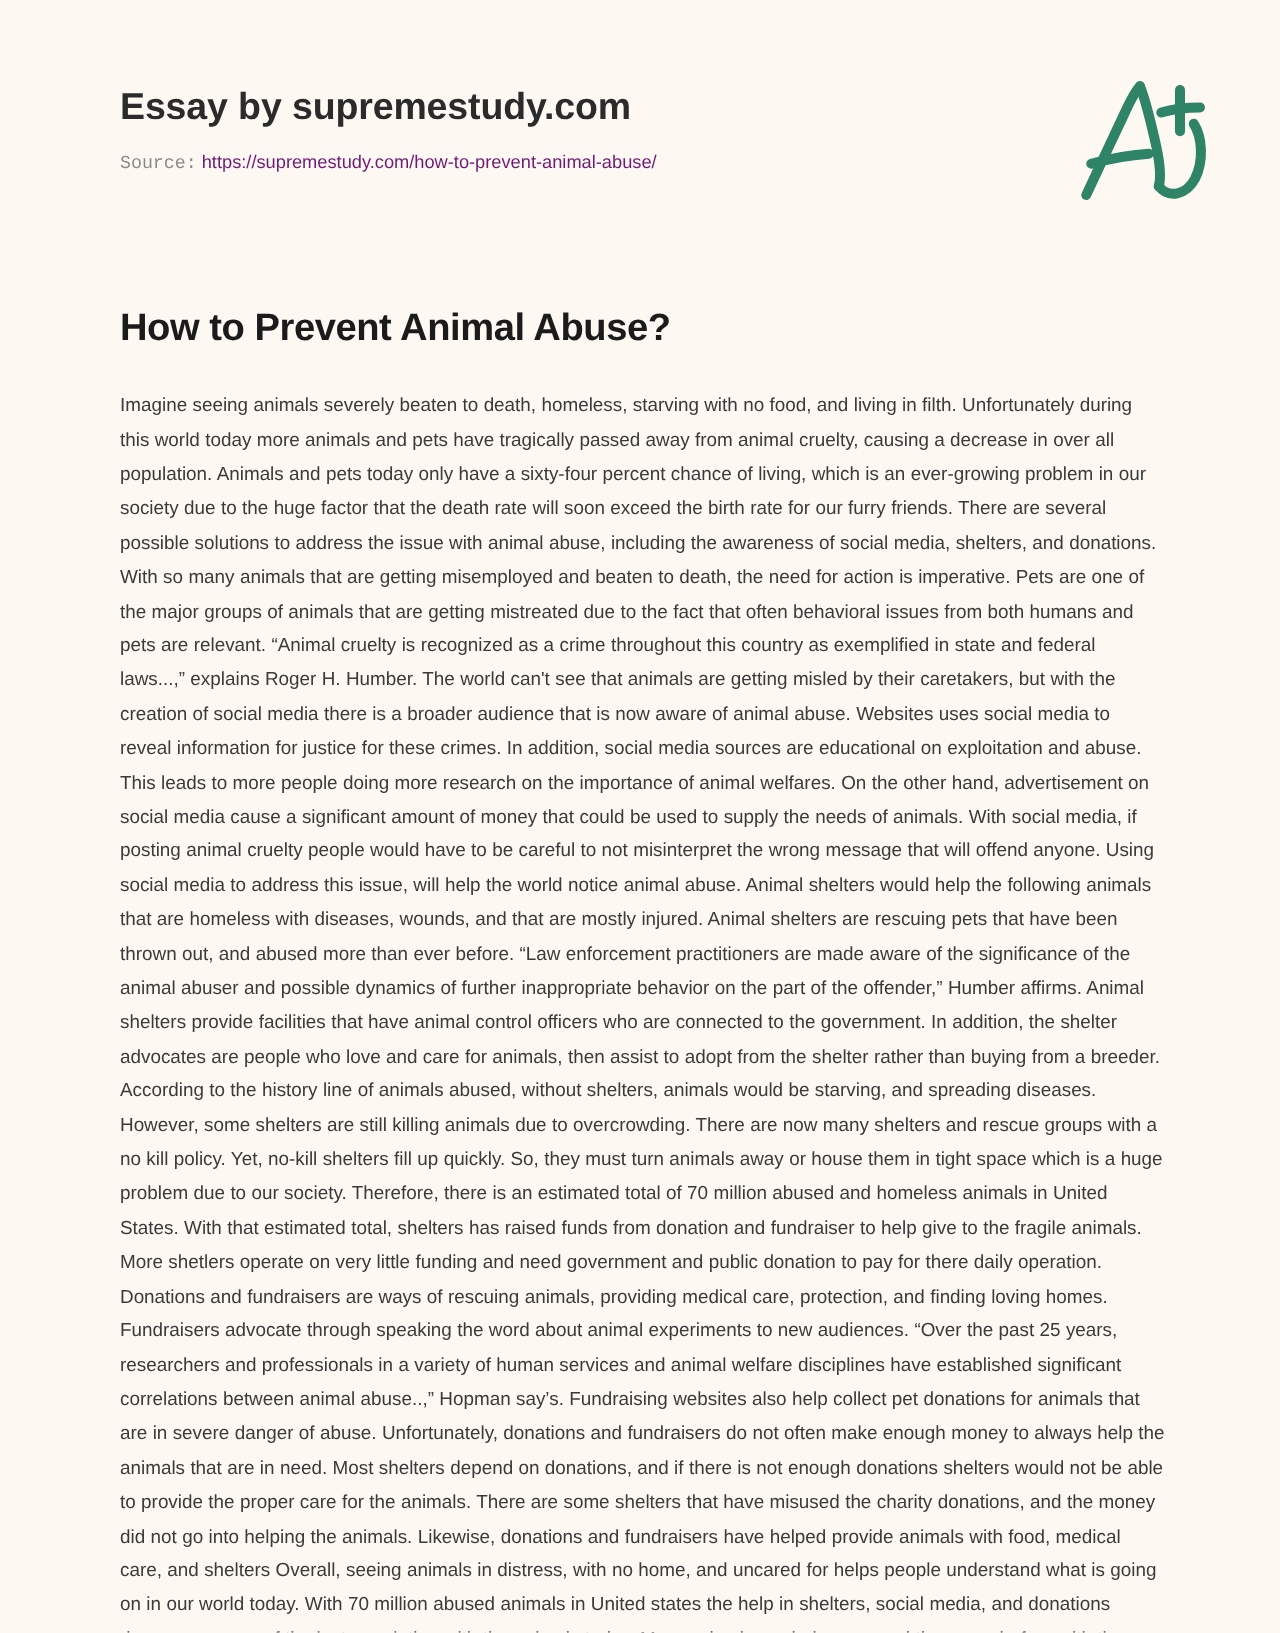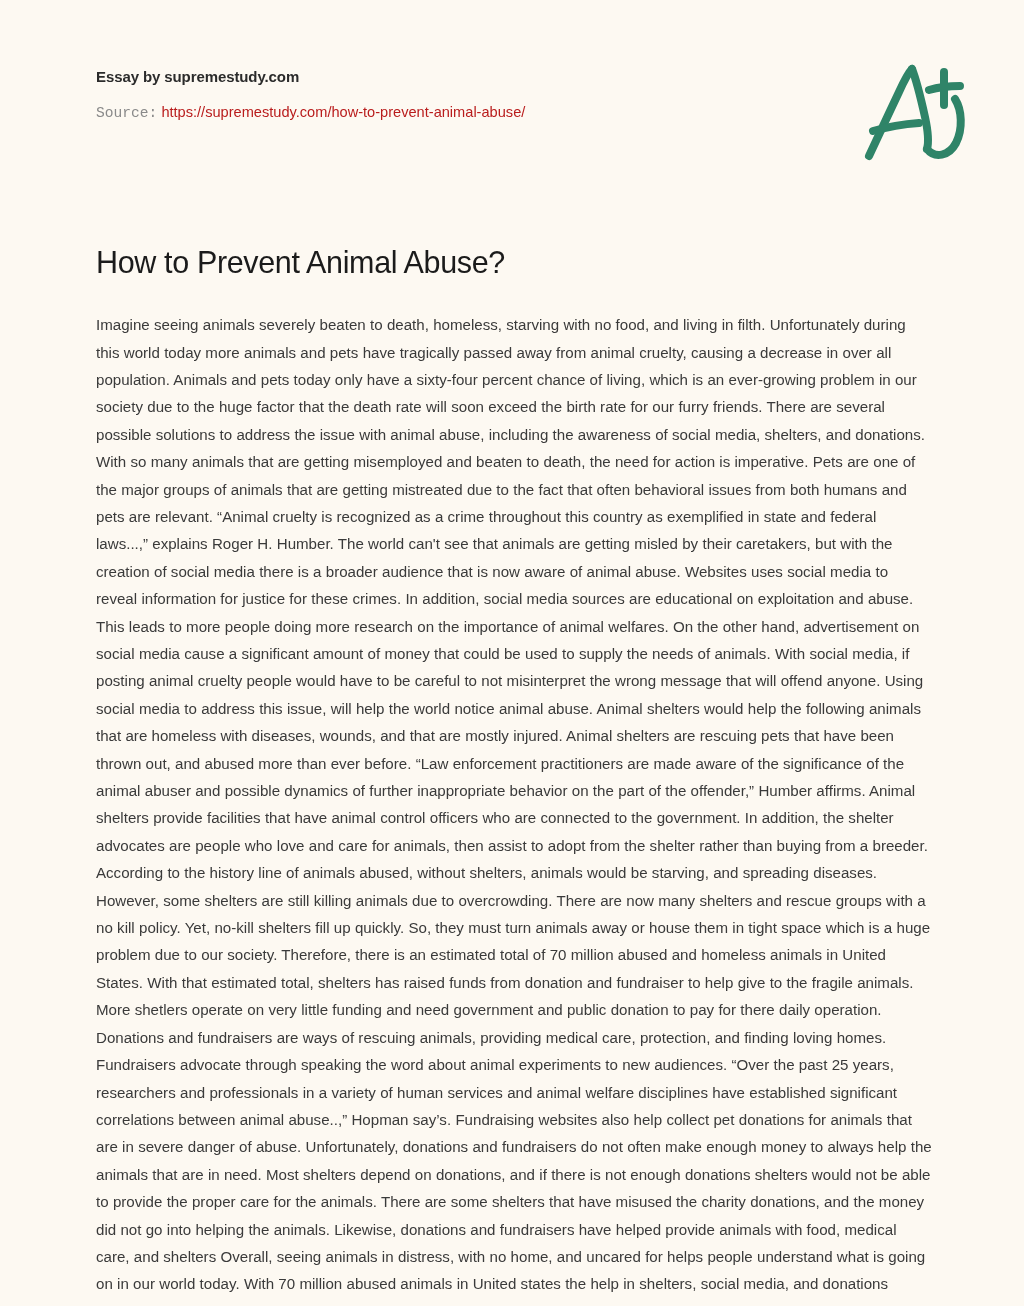--- a/index.html
+++ b/index.html
@@ -32,21 +32,21 @@
     height: 195px;
   }
 
   .header-text-block {
     position: absolute;
     left: 96px;
     top: 68px;
   }
 
   .essay-by {
-    font-size: 15px;
+    font-size: 30px;
     font-weight: bold;
     color: #2b2b2b;
     letter-spacing: -0.1px;
     line-height: 1.2;
     margin: 0;
     white-space: nowrap;
   }
 
   .source-line {
     margin: 0;
@@ -56,21 +56,21 @@
     line-height: 1.3;
     white-space: nowrap;
   }
 
   .source-label {
     color: #8a8a8a;
     font-family: Liberation Mono, monospace;
   }
 
   .source-url {
-    color: #b91c1c;
+    color: #701a75;
     text-decoration: none;
   }
 
   
   .logo {
     position: absolute;
     right: 52px;
     top: 55px;
     width: 115px;
     height: 110px;
@@ -85,21 +85,21 @@
   .article {
     position: absolute;
     left: 96px;
     top: 243px;
     width: 836px;
   }
 
   .article-title {
     margin: 0;
     font-size: 30.5px;
-    font-weight: normal;
+    font-weight: bold;
     color: #1b1b1b;
     letter-spacing: -0.35px;
     line-height: 1.25;
   }
 
   .article-body {
     margin: 0;
     padding-top: 30px;
     font-size: 15.1px;
     line-height: 27.4px;

